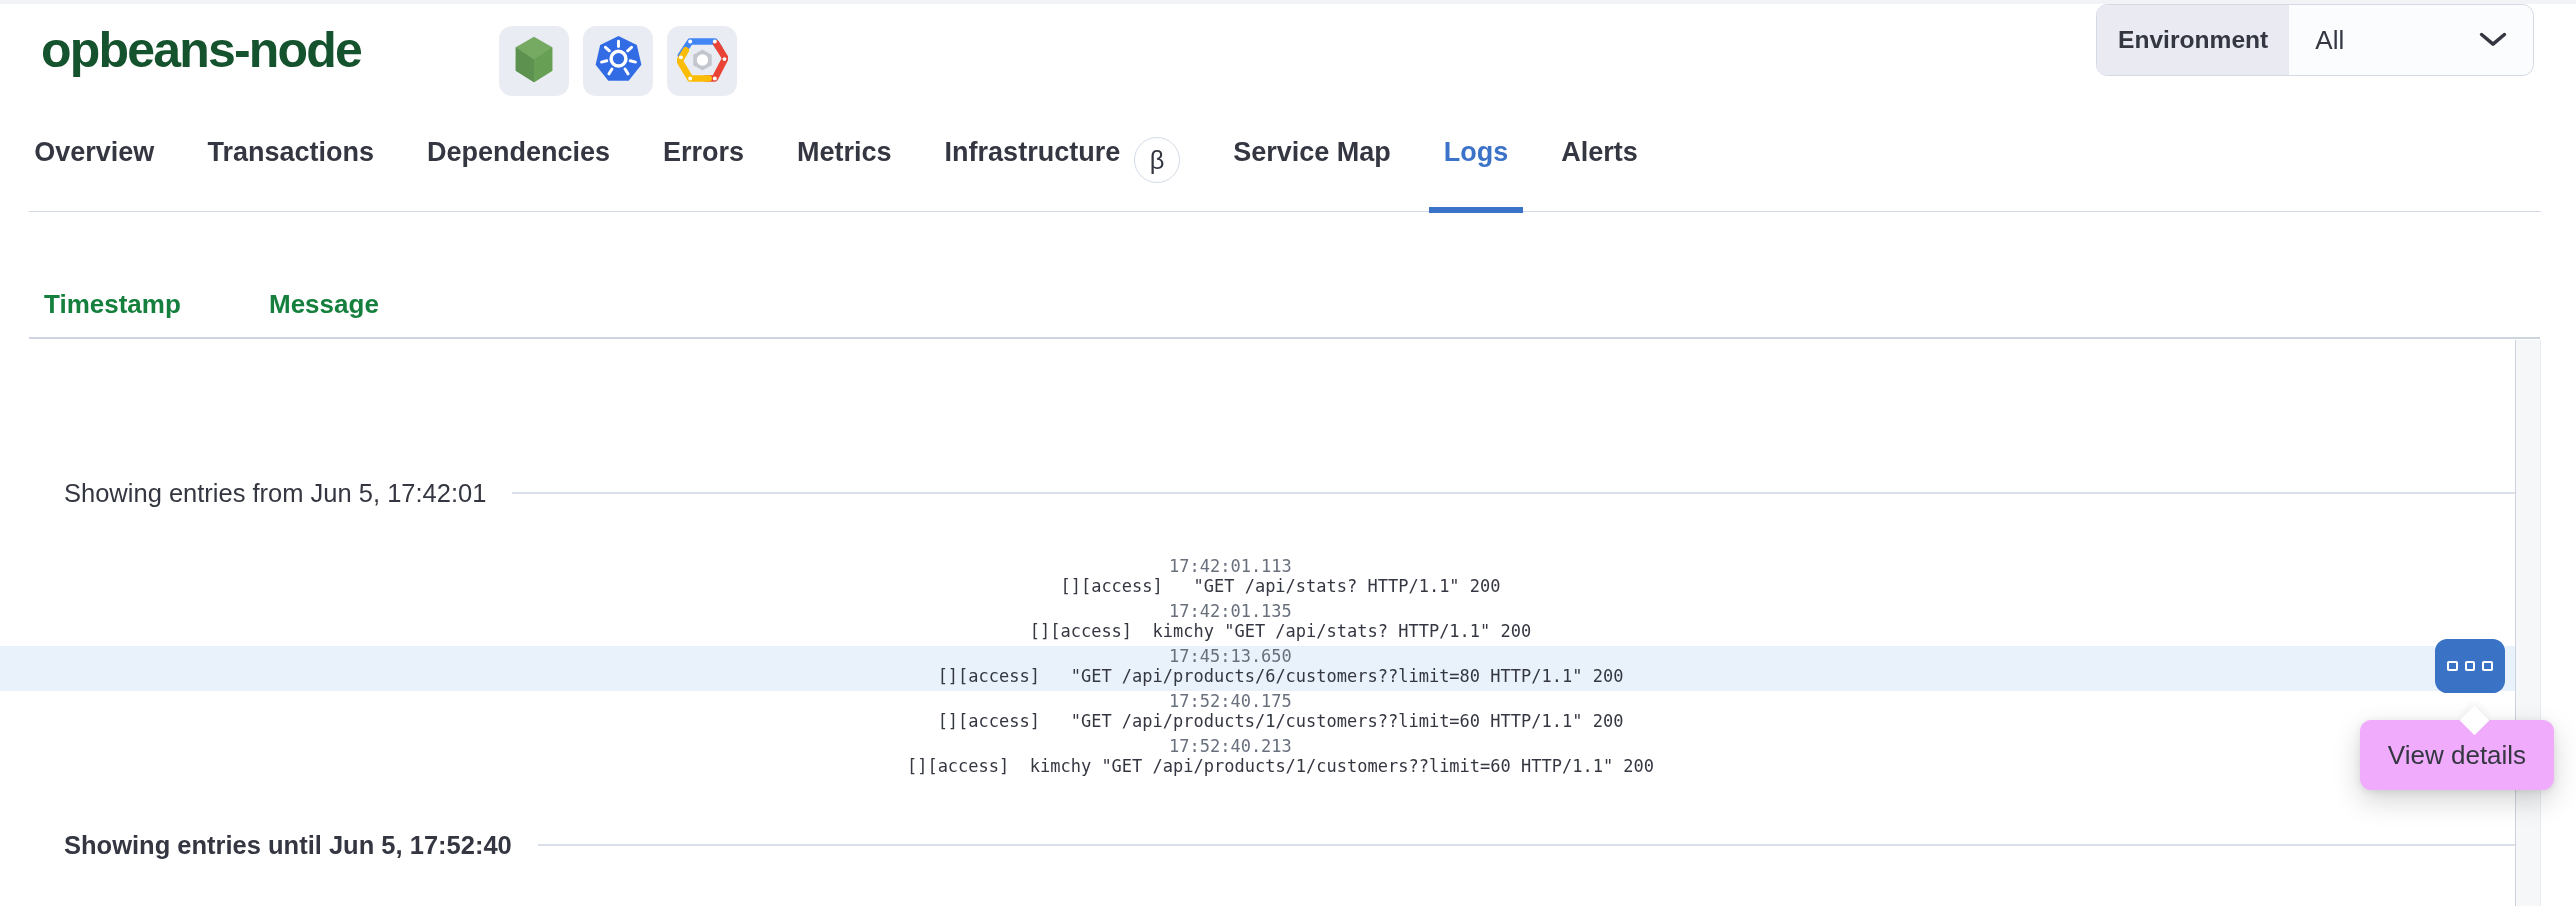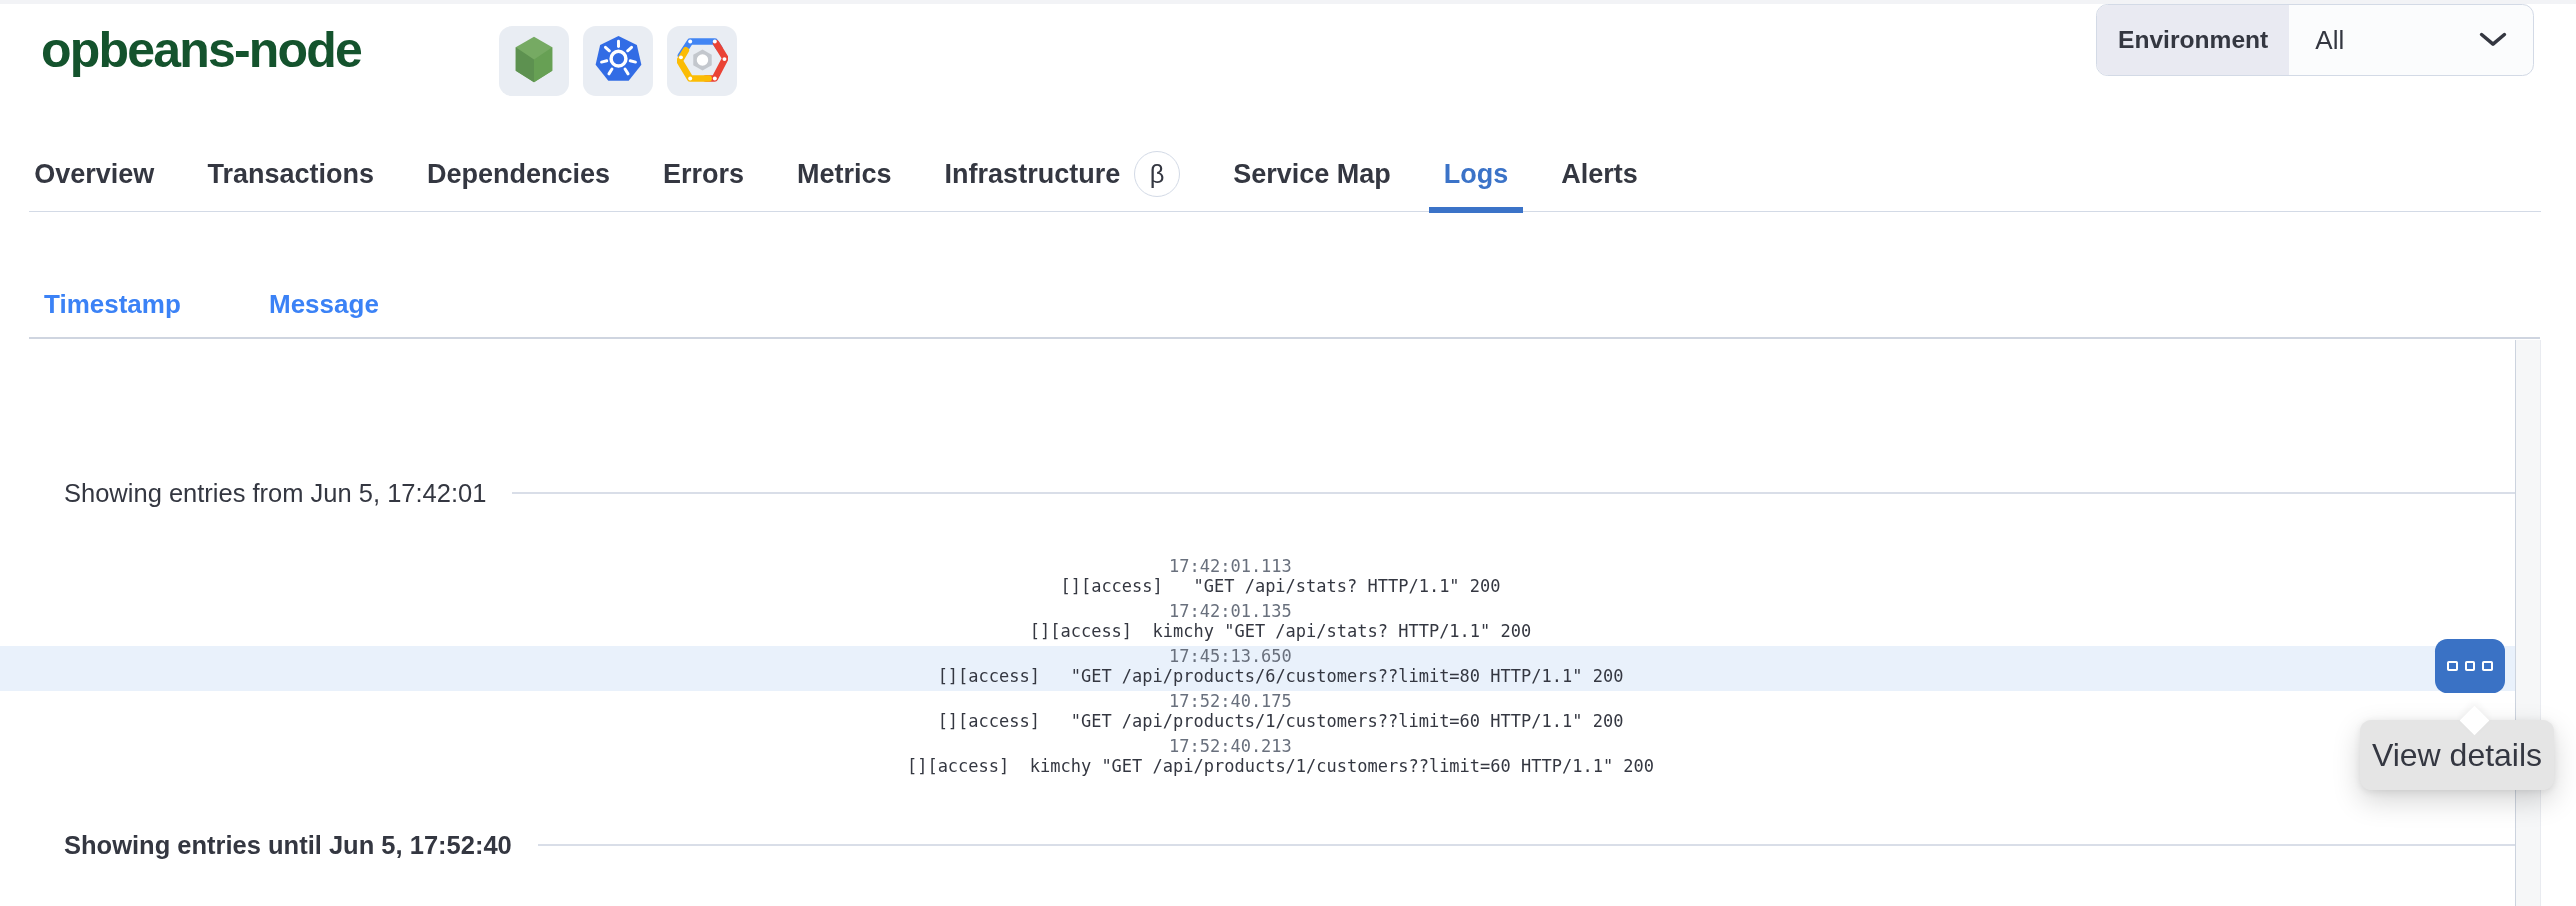--- a/index.html
+++ b/index.html
@@ -17,29 +17,29 @@
   .env-control{position:absolute;top:4px;right:42px;width:438px;height:72px;box-sizing:border-box;
     border:1.8px solid #d3dae6;border-radius:11.4px;overflow:hidden;display:flex;background:#fbfcfd;cursor:pointer;}
   .env-label{background:#e9eaf2;display:flex;align-items:center;padding:0 21px;
     font-size:24.6px;font-weight:700;color:#343741;}
   .env-value{flex:1;display:flex;align-items:center;justify-content:space-between;
     padding:0 24.6px 0 26px;font-size:26px;color:#343741;}
 
   
   .tabs{position:absolute;left:29px;right:35px;top:137px;height:74px;border-bottom:1.8px solid #d3dae6;}
   .tabs-inner{position:absolute;left:5.3px;top:0;height:100%;display:flex;gap:53px;align-items:center;}
-  .tab{position:relative;height:100%;display:flex;align-items:center;gap:14px;
+  .tab{position:relative;height:100%;display:flex;gap:14px;
     font-size:27px;font-weight:700;color:#343741;cursor:pointer;white-space:nowrap;}
   .tab.selected{color:#3b73c8;}
   .tab.selected::after{content:'';position:absolute;left:-15px;right:-15px;bottom:-1.8px;height:6.1px;background:#3b73c8;}
   .beta-badge{width:46px;height:46px;box-sizing:border-box;border:1.8px solid #d3dae6;border-radius:50%;
     display:flex;align-items:center;justify-content:center;font-size:25.5px;font-weight:400;color:#343741;}
 
   
-  .col{position:absolute;top:287px;font-size:26px;font-weight:700;line-height:35px;color:#3b82f6;}
+  .col{position:absolute;top:287px;font-size:26px;font-weight:700;line-height:35px;color:#15803d;}
   .col-timestamp{left:44px;}
   .col-message{left:269px;}
   .header-border{position:absolute;left:29px;right:36px;top:337px;height:1.8px;background:#cfd5e0;}
 
   
   .log-area{position:absolute;left:0;top:340px;width:2515px;bottom:0;overflow:hidden;}
   .showing-row{display:flex;align-items:center;height:46px;padding-left:44px;
     font-size:25.5px;color:#343741;margin-left:20px;}
   .showing-row .divider{flex:1;height:1.8px;background:#d9dee8;margin-left:26px;}
   .showing-from{margin-top:130px;}
@@ -53,23 +53,23 @@
 
   
   .scrollbar-track{position:absolute;top:340px;left:2515px;width:25.5px;bottom:0;box-sizing:border-box;
     background:#f6f7f8;border-left:1.8px solid #ccd3de;border-right:1.8px solid #e9ebf0;cursor:pointer;}
 
   
   .view-details-btn{position:absolute;left:2435px;top:639px;width:70px;height:54px;border:none;
     border-radius:12.3px;background:#3a72c5;display:flex;align-items:center;justify-content:center;
     gap:7px;cursor:pointer;z-index:4;}
   .btn-dot{width:10.5px;height:10.5px;box-sizing:border-box;border:2.6px solid #fff;border-radius:1.8px;background:transparent;}
-  .tooltip{position:absolute;left:2360px;top:720px;width:194px;height:70px;background:#e5e5e5;border-radius:11.4px;
+  .tooltip{position:absolute;left:2360px;top:720px;width:194px;height:70px;background:#f0abfc;border-radius:11.4px;
     box-shadow:0 10.5px 28px rgba(0,0,0,.17),0 1.8px 7px rgba(0,0,0,.08);display:flex;align-items:center;
-    justify-content:center;font-size:32px;color:#343741;z-index:6;}
+    justify-content:center;font-size:26px;color:#343741;z-index:6;}
   .tooltip-arrow{position:absolute;left:104px;top:-9.7px;width:21px;height:21px;background:#fff;
     transform:rotate(45deg);box-shadow:-2.6px -2.6px 7px rgba(0,0,0,.05);}
   .tooltip-text{position:relative;z-index:1;}
 </style>
 </head>
 <body>
 
 <div class="page">
   <div class="top-edge"></div>
 

